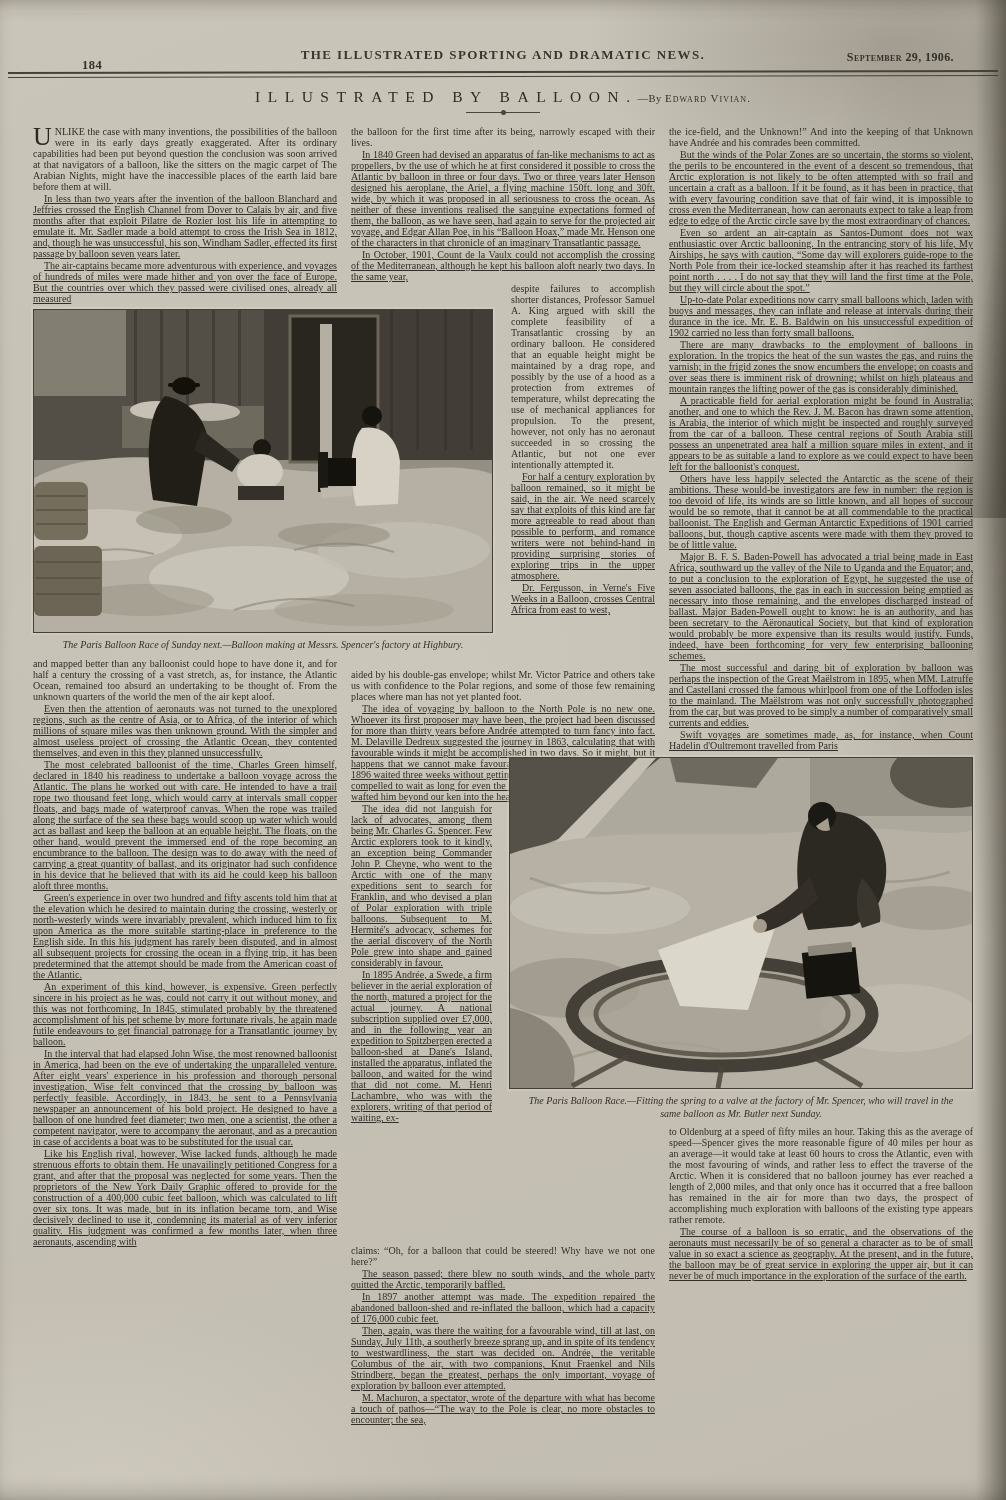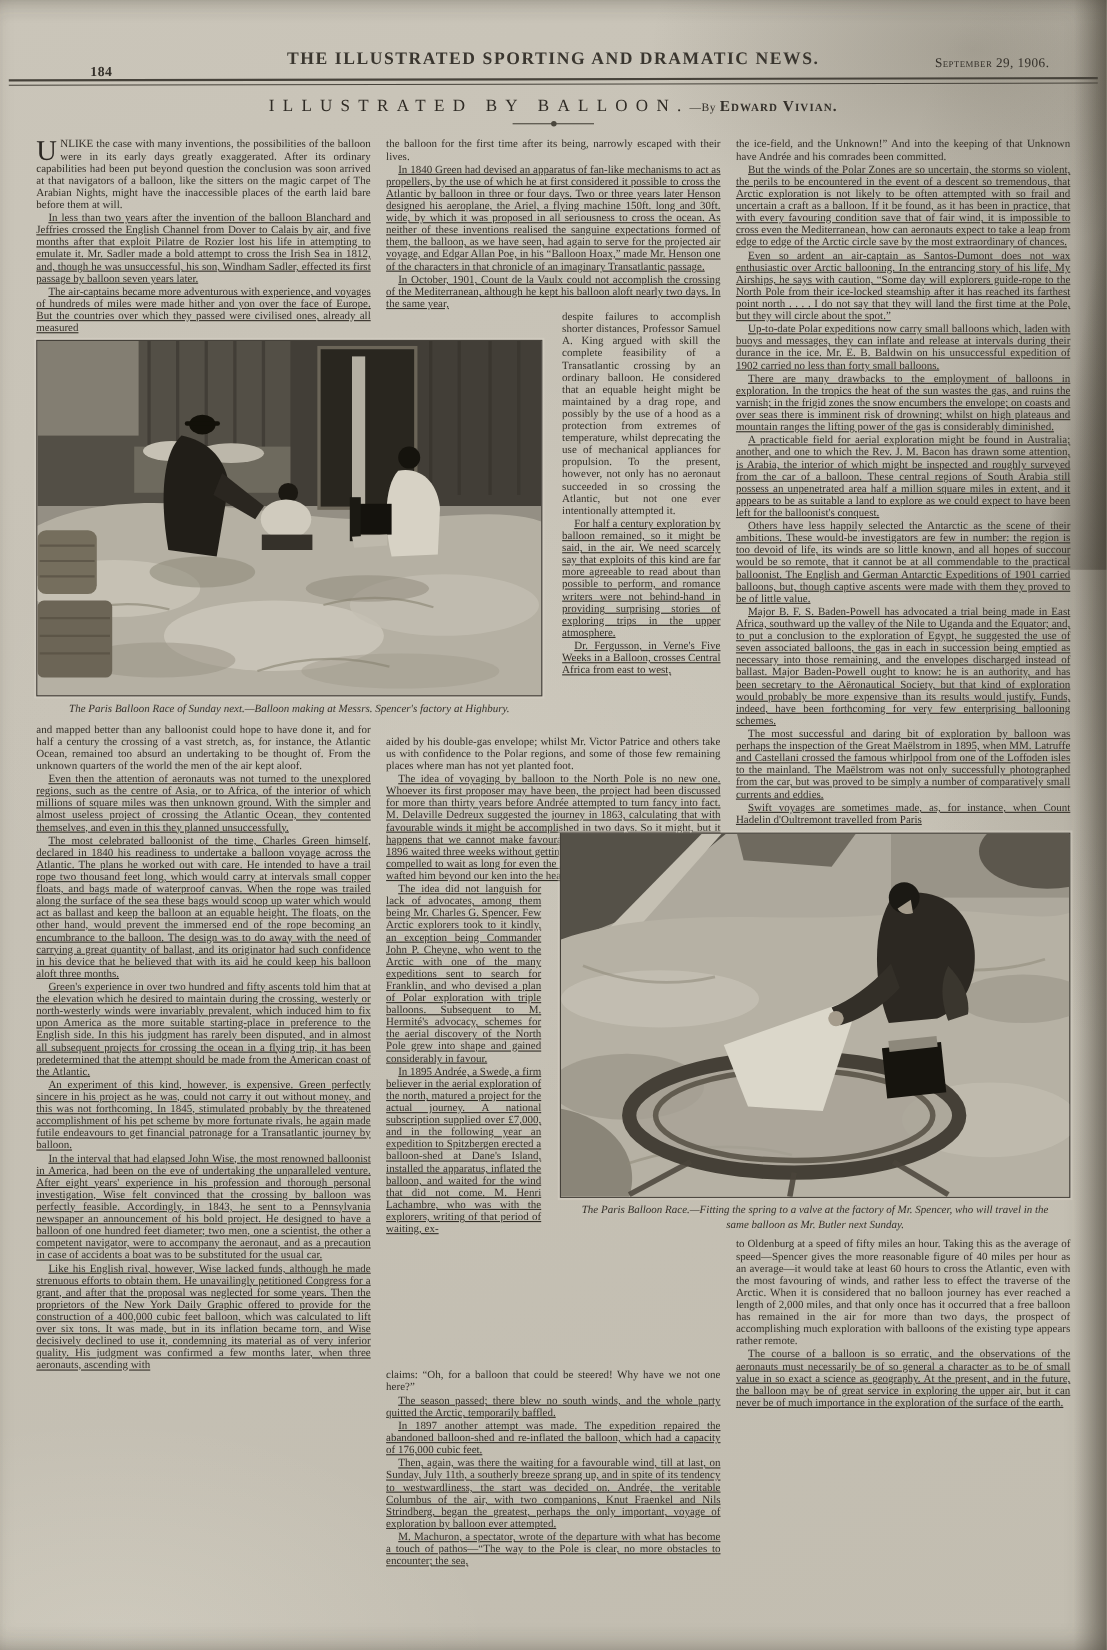--- a/index.html
+++ b/index.html
@@ -20,29 +20,29 @@
     color:#34302a;
   }
   .edge-shade{position:absolute;top:0;right:0;width:30px;height:100%;
     background:linear-gradient(to right,transparent,rgba(58,52,42,.38));pointer-events:none;}
   .corner-shade{position:absolute;top:48px;right:0;width:52px;height:470px;
     background:linear-gradient(100deg,transparent 55%,rgba(52,47,38,.45) 95%);pointer-events:none;}
 
   
   .hdr{position:relative;height:22px;padding-top:45px;text-align:center;}
   .pgnum{position:absolute;left:82px;top:58px;font-size:12.5px;font-weight:bold;letter-spacing:.5px;}
-  .masthead{font-size:16px;letter-spacing:1.4px;font-weight:bold;color:#3a362f;}
-  .issuedate{position:absolute;right:52px;top:50px;font-size:12px;font-variant:small-caps;font-weight:normal;letter-spacing:.4px;}
+  .masthead{font-size:13px;letter-spacing:1.4px;font-weight:bold;color:#3a362f;}
+  .issuedate{position:absolute;right:52px;top:50px;font-size:12px;font-variant:small-caps;font-weight:bold;letter-spacing:.4px;}
   .rule{margin:4px 8px 0;height:3px;border-top:2px solid #46423a;border-bottom:1px solid #46423a;transform:rotate(-.12deg);}
 
   
   .titleblock{text-align:center;margin-top:11px;white-space:nowrap;}
   .arttitle{font-size:15.5px;letter-spacing:7.5px;color:#2f2b25;}
   .byline-pre{font-size:10.5px;letter-spacing:.5px;}
-  .byline-name{font-size:14px;font-variant:small-caps;font-weight:bold;letter-spacing:1px;}
+  .byline-name{font-size:11px;font-variant:small-caps;font-weight:normal;letter-spacing:1px;}
   .divider{width:74px;margin:6px auto 0;border-top:1px solid #4a463d;height:4px;position:relative;}
   .divider i{display:block;width:5px;height:5px;background:#4a463d;border-radius:50%;margin:-3px auto 0;}
 
   
   .columns{display:flex;gap:14px;padding:0 33px;margin-top:9px;align-items:flex-start;}
   .col{width:304px;flex:0 0 304px;font-size:10px;line-height:11px;text-align:justify;color:#322e27;}
   .col p{margin:0 0 1px;}
   p.indent{text-indent:11px;text-decoration:underline;}
   p.cont{text-indent:0;}
   .dropcap{float:left;font-size:26px;line-height:20px;padding:1px 3px 0 0;color:#2b2722;}

